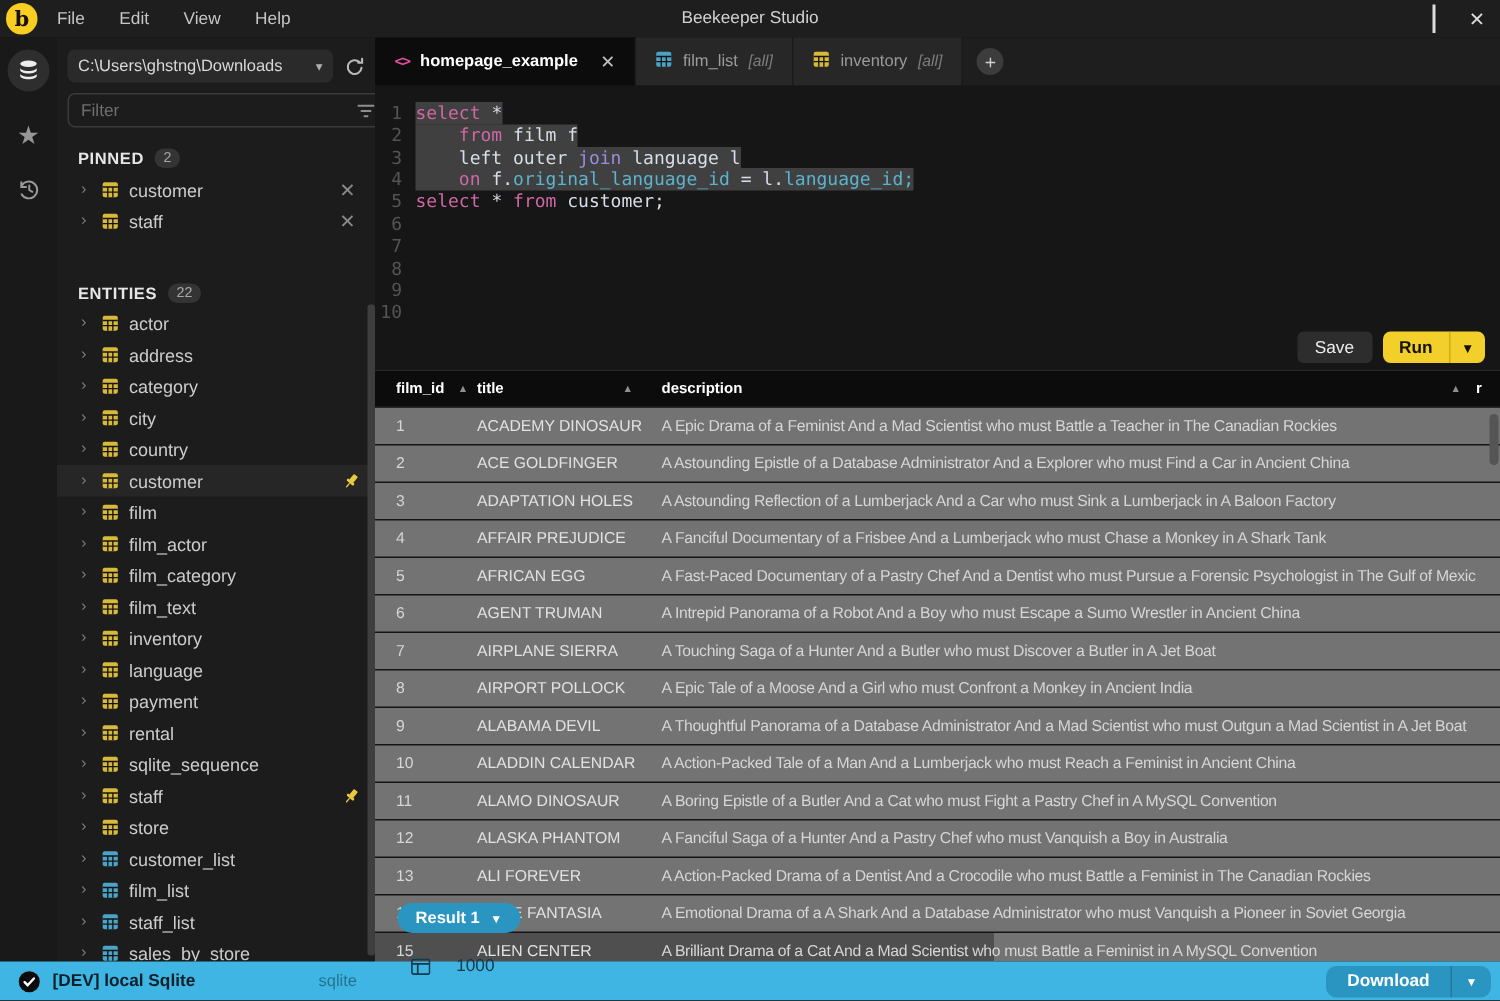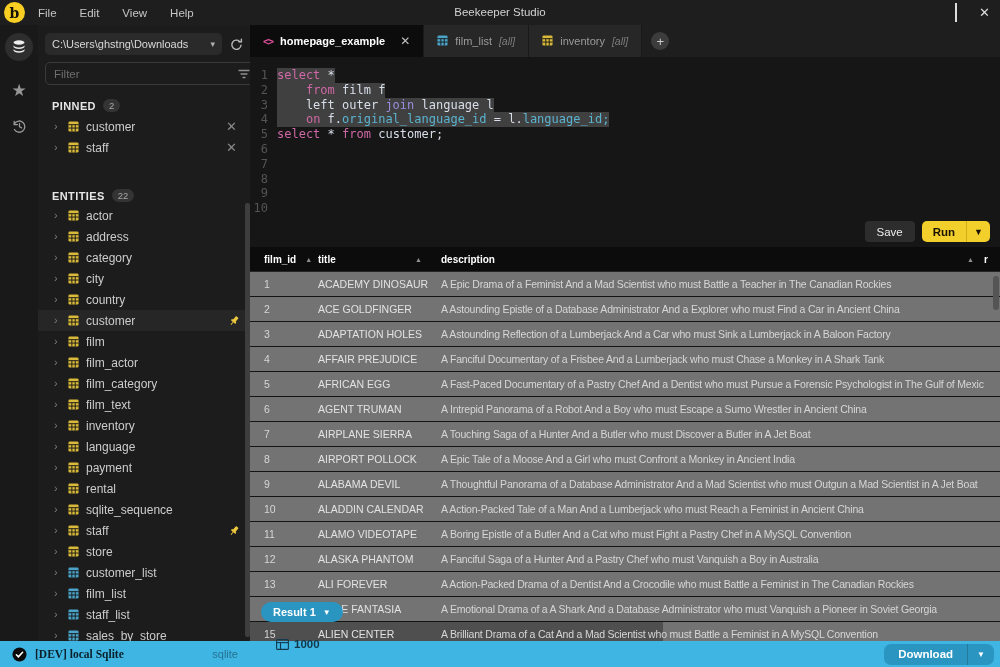--- a/index.html
+++ b/index.html
@@ -89,26 +89,26 @@
   .h-title{flex:0 0 125px;padding-left:4px;justify-content:space-between;padding-right:17px;}
   .h-desc{flex:1 1 auto;min-width:0;padding-left:2px;justify-content:space-between;padding-right:10px;}
   .h-extra{flex:0 0 16px;}
   .sort-arrow{color:#8f8f8f;font-size:7px;font-weight:normal;}
   .grid-scroll{position:absolute;right:1px;top:29px;width:6px;height:34px;background:#555555;border-radius:3px;}
 
   
   .statusbar{position:absolute;left:0;top:641px;width:1000px;height:26px;background:#3fb5e3;display:flex;align-items:center;color:#0e2e3d;font-size:11.5px;}
   .sb-left{flex:0 0 250px;display:flex;align-items:center;padding-left:12px;}
   .sb-check{display:flex;margin-right:8px;}
-  .sb-conn-name{font-weight:bold;color:#0b1f29;font-family:Liberation Serif, serif;}
+  .sb-conn-name{font-weight:bold;color:#0b1f29;}
   .sb-dbtype{margin-left:auto;margin-right:12px;color:rgba(10,45,60,0.5);font-size:11px;}
   .sb-main{display:flex;align-items:center;gap:16px;flex-direction:column;}
   .sb-pill{background:#2b95c2;border:none;color:#ffffff;font-weight:bold;font-size:11px;height:20px;border-radius:10px;display:flex;align-items:center;gap:7px;padding:0 12px;margin-left:8px;font-family:"Liberation Sans",sans-serif;}
   .sb-pill .caret{font-size:8px;}
-  .sb-stat{display:flex;align-items:center;gap:5px;color:#11374a;font-weight:bold;}
+  .sb-stat{display:flex;align-items:center;gap:17px;color:#11374a;}
   .sb-right{margin-left:auto;margin-right:6px;}
   .sb-download{background:#2b95c2;color:#ffffff;font-weight:bold;font-size:11.5px;height:21px;border-radius:7px;display:flex;align-items:center;overflow:hidden;}
   .sb-download .dl-label{padding:0 14px;}
   .sb-download .dl-caret{border-left:1px solid rgba(0,0,0,0.18);height:21px;display:flex;align-items:center;padding:0 9px;font-size:8px;}
 </style>
 </head>
 <body>
 
 <div class="titlebar">
   <div class="logo">b</div>
@@ -717,21 +717,21 @@
           <div class="cell-extra"></div>
         </div>
         <div class="tr">
           <div class="cell-id">10</div>
           <div class="cell-title">ALADDIN CALENDAR</div>
           <div class="cell-desc">A Action-Packed Tale of a Man And a Lumberjack who must Reach a Feminist in Ancient China</div>
           <div class="cell-extra"></div>
         </div>
         <div class="tr">
           <div class="cell-id">11</div>
-          <div class="cell-title">ALAMO VIDEOTAPE</div>
+          <div class="cell-title">ALAMO DINOSAUR</div>
           <div class="cell-desc">A Boring Epistle of a Butler And a Cat who must Fight a Pastry Chef in A MySQL Convention</div>
           <div class="cell-extra"></div>
         </div>
         <div class="tr">
           <div class="cell-id">12</div>
           <div class="cell-title">ALASKA PHANTOM</div>
           <div class="cell-desc">A Fanciful Saga of a Hunter And a Pastry Chef who must Vanquish a Boy in Australia</div>
           <div class="cell-extra"></div>
         </div>
         <div class="tr">

